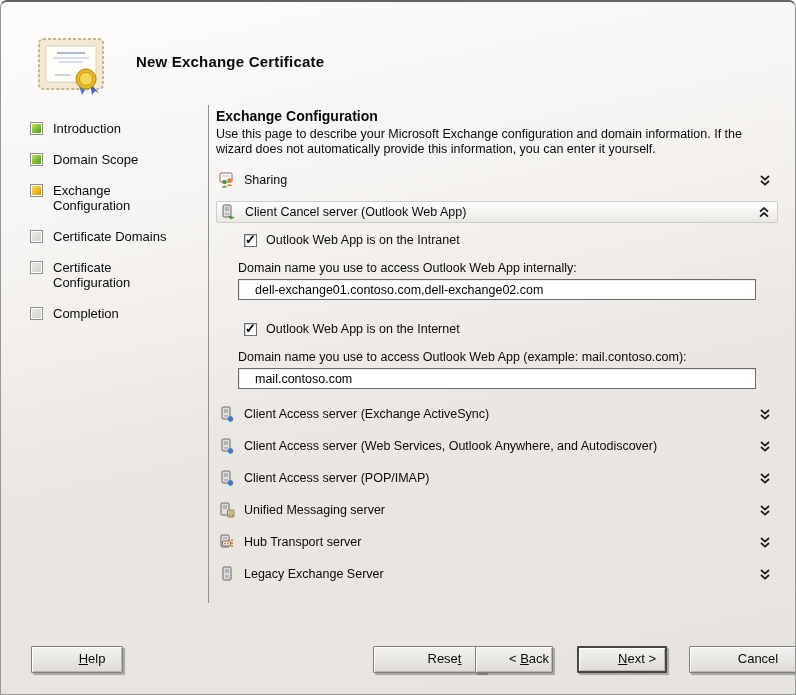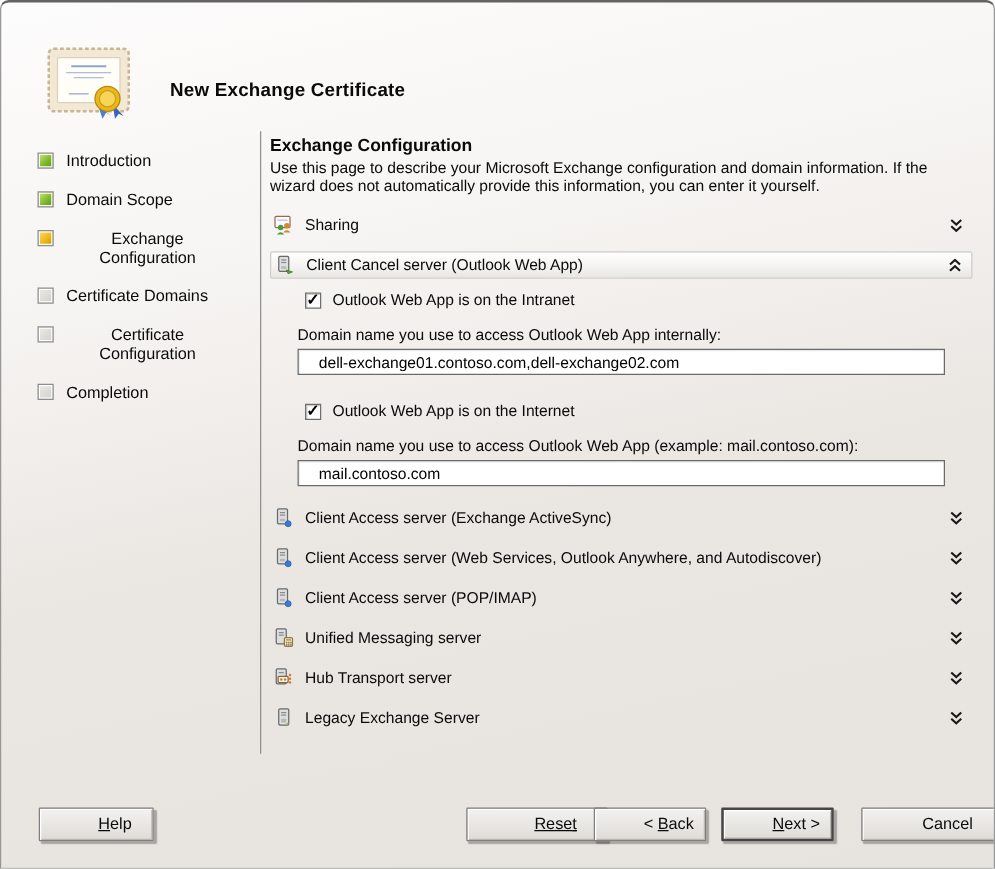--- a/index.html
+++ b/index.html
@@ -8,26 +8,26 @@
 
   .dialog {
     position:relative; width:796px; height:695px; overflow:hidden;
     background:linear-gradient(168deg,#fdfcfc 0%,#f7f5f3 28%,#eae6e2 58%,#e7e3de 100%);
     border:1px solid #979797; border-top:2px solid #636363;
     border-radius:7px 7px 0 0;
   }
 
   
   .cert-icon { position:absolute; left:36px; top:33px; }
-  .page-title { position:absolute; left:135px; top:51px; font-size:15px; font-weight:bold; letter-spacing:0.2px;margin-top:11px; }
+  .page-title { position:absolute; left:135px; top:51px; font-size:15px; font-weight:bold; letter-spacing:0.2px; }
 
   
   .divider { position:absolute; left:207px; top:103px; width:1px; height:498px; background:#909090; }
   .sidebar { position:absolute; left:29px; top:119px; width:170px; }
-  .step { display:flex; align-items:flex-start; margin-bottom:16px;text-align:center; }
+  .step { display:flex; align-items:flex-start; margin-bottom:16px; }
   .sq { width:13px; height:13px; border:1px solid #8e8e8e; box-shadow:inset 0 0 0 1px #fff; margin-right:10px; margin-top:1px; flex-shrink:0; }
   .sq-done    { background:linear-gradient(135deg,#cdea6e,#7ab52a 60%,#5c9a14); }
   .sq-current { background:linear-gradient(135deg,#ffe066,#edb418 60%,#cf9200); }
   .sq-pending { background:linear-gradient(135deg,#eceae6,#d3d0cb); }
   .step-label { font-size:13px; line-height:15px; max-width:130px; }
 
   
   .main { position:absolute; left:215px; top:106px; width:562px; }
   .main h2 { font-size:14px; font-weight:bold; }
   .main .desc { font-size:12.5px; line-height:15px; margin:3px 0 12px 0; width:548px; }
@@ -55,22 +55,22 @@
   .btn {
     position:absolute; top:644px; height:27px; text-align:center;
     background:linear-gradient(#f3f2f0,#dfdcd7);
     border:1px solid #7f7f7f; border-radius:1px;
     box-shadow:inset 1px 1px 0 #ffffff, inset -1px -1px 0 #bab7b2, 2px 2px 1px rgba(0,0,0,0.28);
     font-size:13px; line-height:24px; cursor:pointer;padding-left:30px;
   }
   .btn .mn { text-decoration:underline; }
   .btn-default { border:2px solid #464646; line-height:22px; }
   .btn-help   { left:30px;  width:92px; }
-  .btn-reset  { left:372px; width:113px;text-decoration:underline; }
-  .btn-back   { left:474px; width:90px; }
+  .btn-reset  { left:372px; width:113px; }
+  .btn-back   { left:474px; width:78px; }
   .btn-next   { left:576px; width:90px; }
   .btn-cancel { left:688px; width:108px; }
 </style>
 </head>
 <body>
 
 <div class="dialog">
 
   <div class="cert-icon">
     <svg width="70" height="62" viewBox="0 0 70 62">

